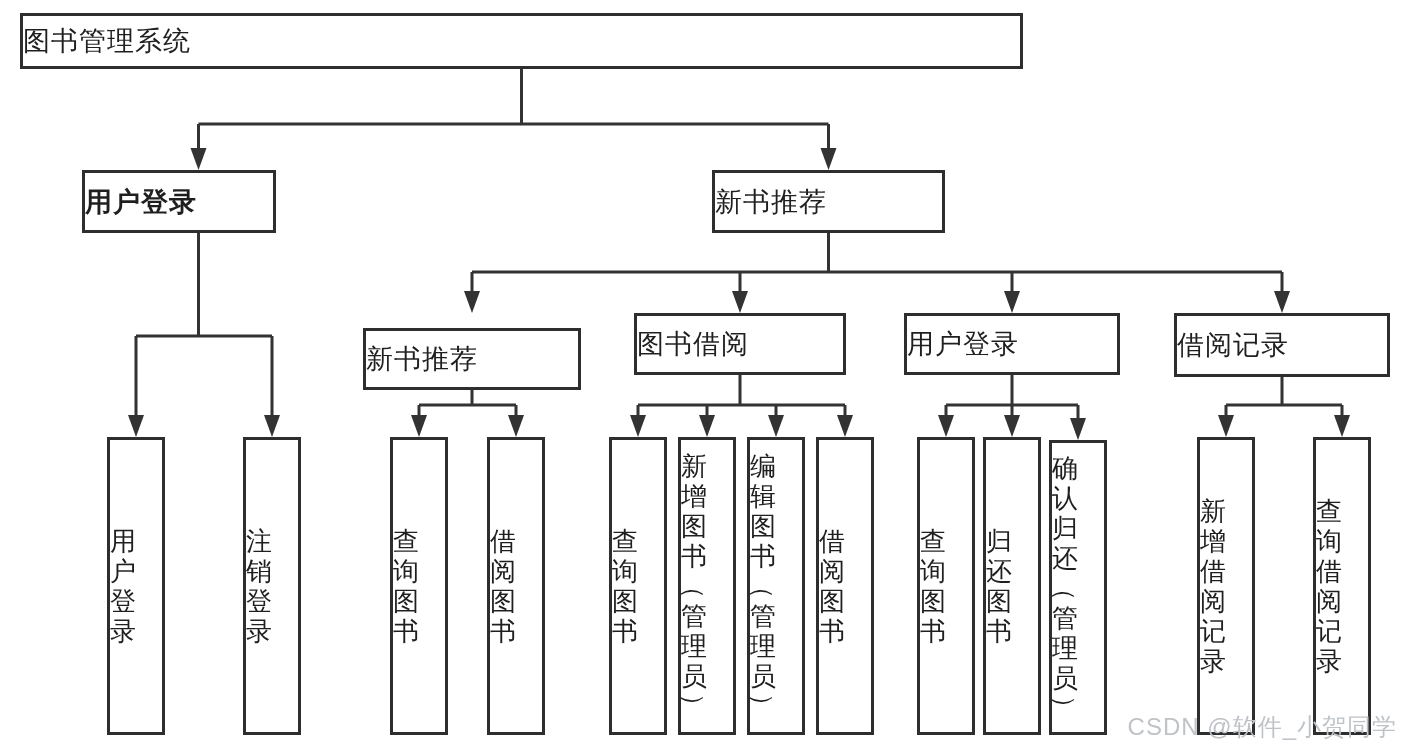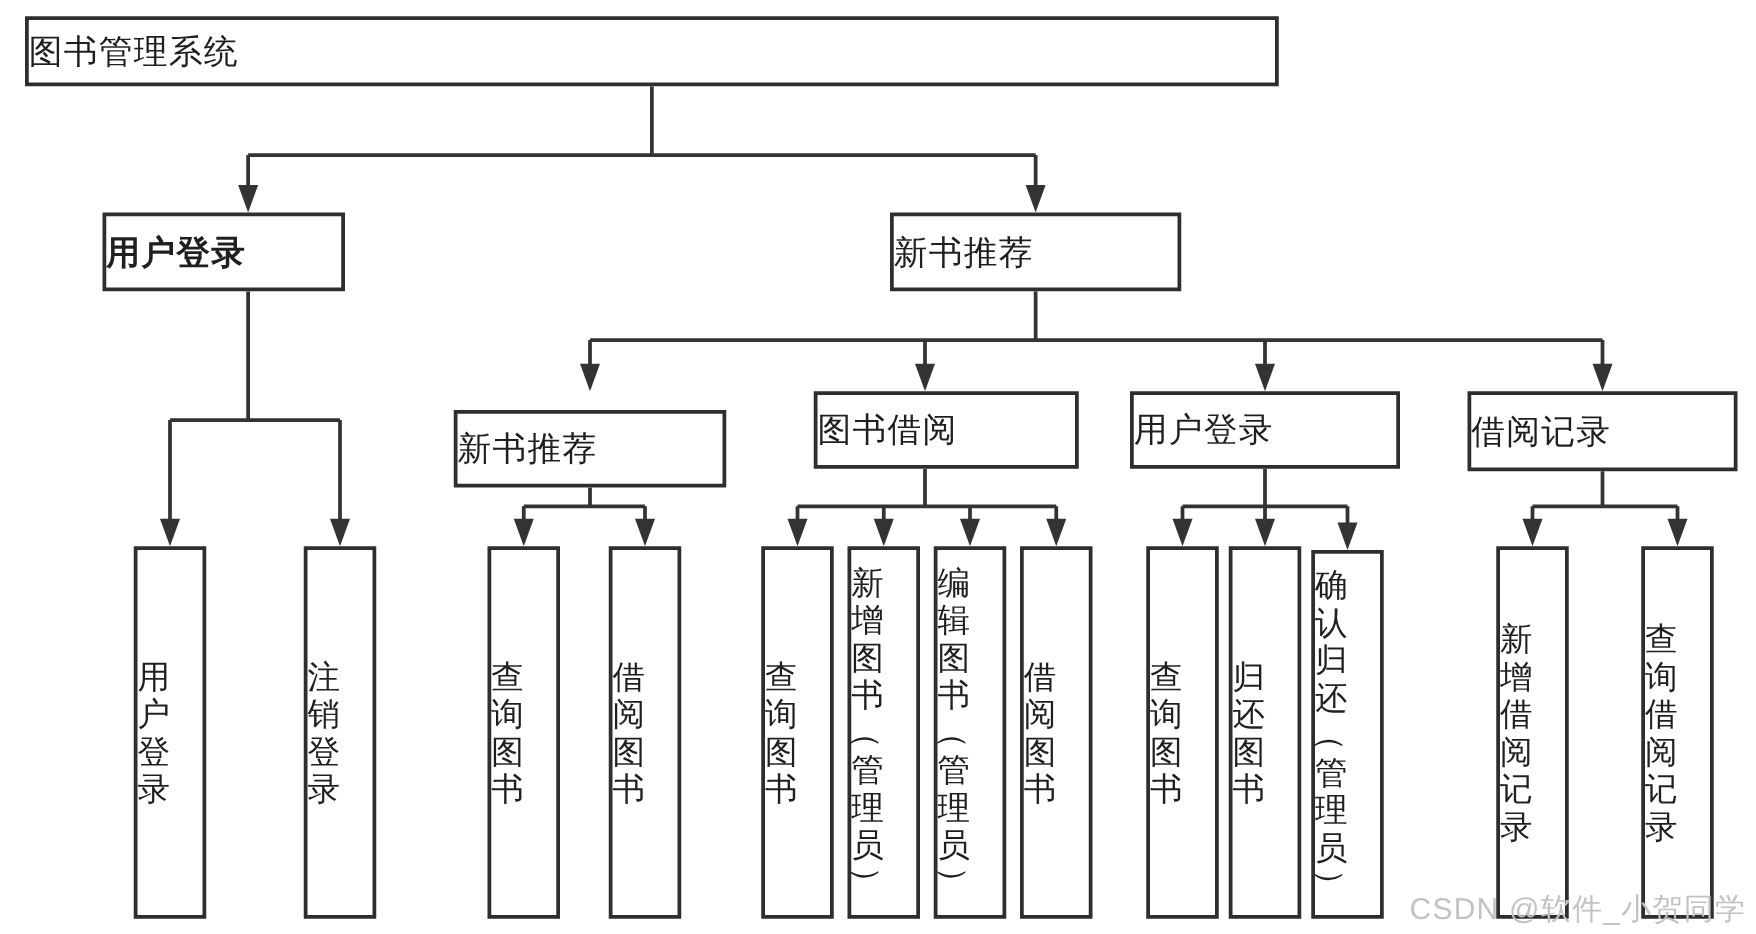--- a/index.html
+++ b/index.html
@@ -13,21 +13,21 @@
     position:absolute;z-index:2;background:#ffffff;
     border:3px solid #2e2e2e;box-sizing:border-box;
     display:flex;align-items:center;
     color:#1f1f1f;
   }
   .hnode{font-size:27px;letter-spacing:1px;}
   .root{left:20px;top:13px;width:1003px;height:56px;}
   .n-user-login{left:82px;top:170px;width:194px;height:63px;font-weight:bold;}
   .n-book-mgmt{left:712px;top:170px;width:233px;height:63px;}
   .n-new-rec{left:363px;top:328px;width:218px;height:62px;}
-  .n-borrow{left:634px;top:313px;width:212px;height:62px;margin-left:17px;}
+  .n-borrow{left:634px;top:313px;width:212px;height:62px;}
   .n-current{left:904px;top:313px;width:216px;height:62px;}
   .n-records{left:1174px;top:313px;width:216px;height:64px;}
   .vbox{width:58px;height:298px;top:437px;}
   .vtext{
     display:flex;flex-direction:column;align-items:center;justify-content:center;
     height:100%;font-size:26px;line-height:30px;color:#1f1f1f;
   }
   .vtext .paren{transform:rotate(90deg);}
   .vA1{left:107px;} .vA2{left:243px;}
   .vB1{left:390px;} .vB2{left:487px;}

